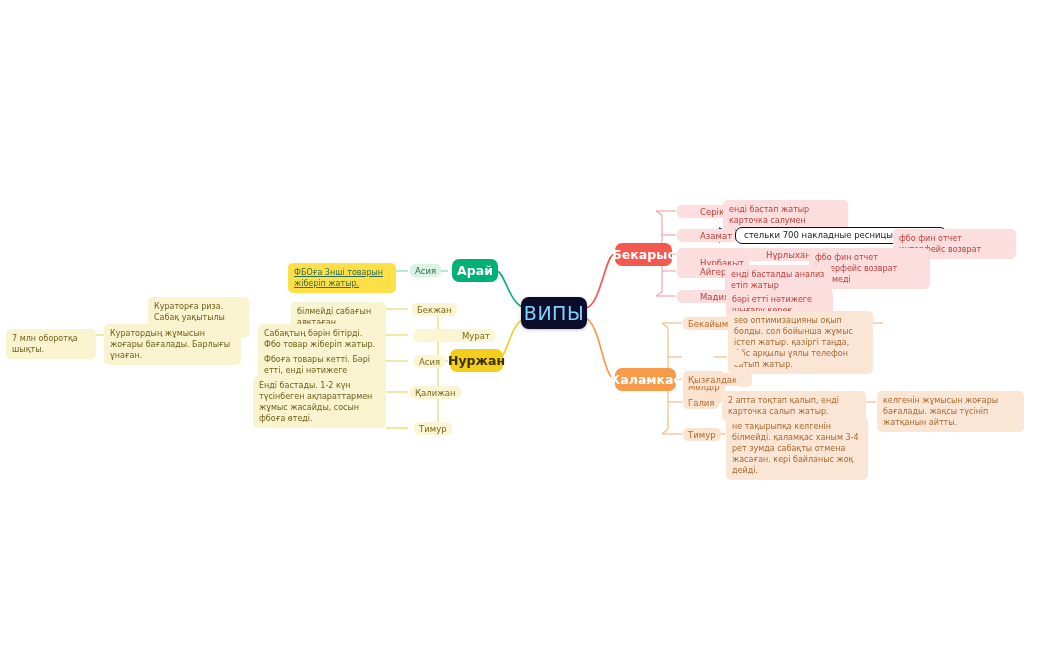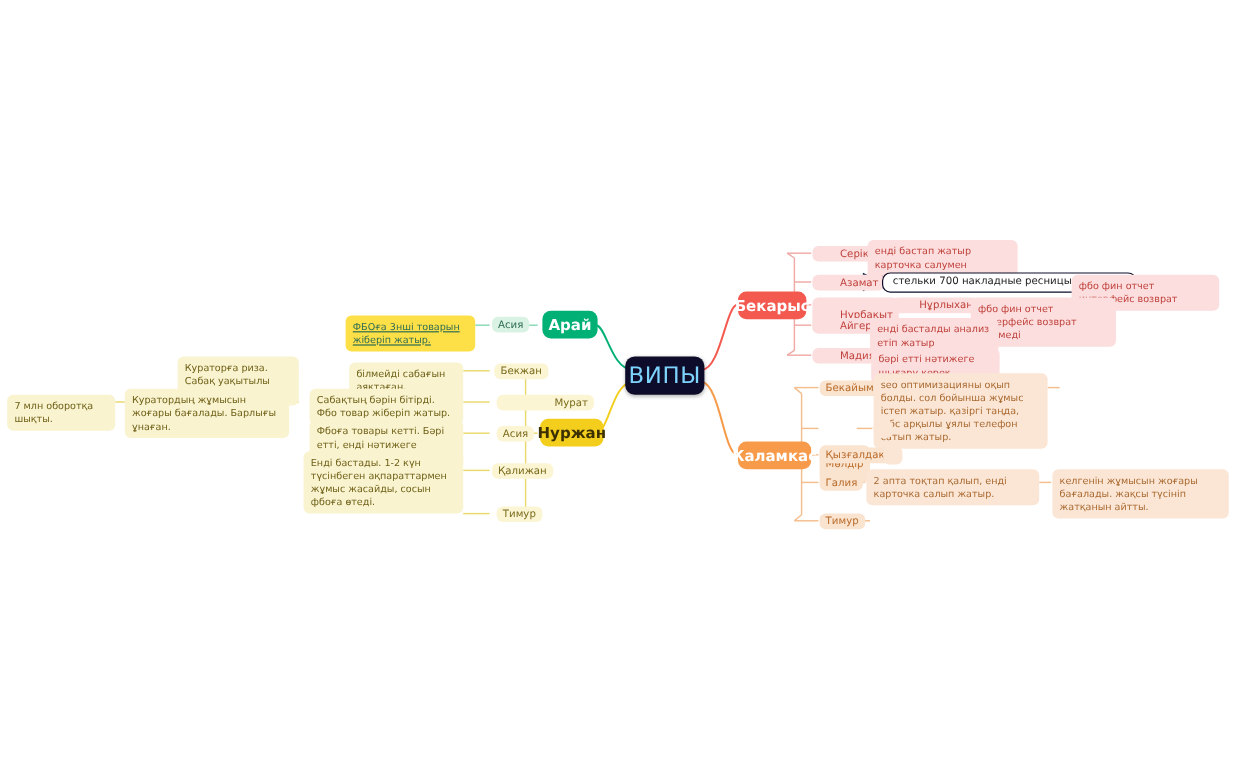--- a/index.html
+++ b/index.html
@@ -202,14 +202,15 @@
   <div class="node note orange empty" style="left:728px;top:350px;width:16px;height:15px;"></div>
 
   <div class="node chip orange" style="left:683px;top:373px;height:13px;">Қызғалдақ</div>
   <div class="node note orange empty" style="left:736px;top:372px;width:16px;height:15px;"></div>
 
   <div class="node chip orange" style="left:683px;top:396px;height:13px;">Галия</div>
   <div class="node note orange" style="left:722px;top:391px;width:144px;">2 апта тоқтап қалып, енді карточка салып жатыр.</div>
   <div class="node note orange" style="left:877px;top:391px;width:147px;">келгенін жұмысын жоғары бағалады. жақсы түсініп жатқанын айтты.</div>
 
   <div class="node chip orange" style="left:683px;top:428px;height:13px;">Тимур</div>
+  <div class="node note orange" style="left:726px;top:417px;width:142px;">не тақырыпқа келгенін білмейді. қаламқас ханым 3-4 рет зумда сабақты отмена жасаған. кері байланыс жоқ дейді.</div>
 
 </div>
 
 </body></html>

